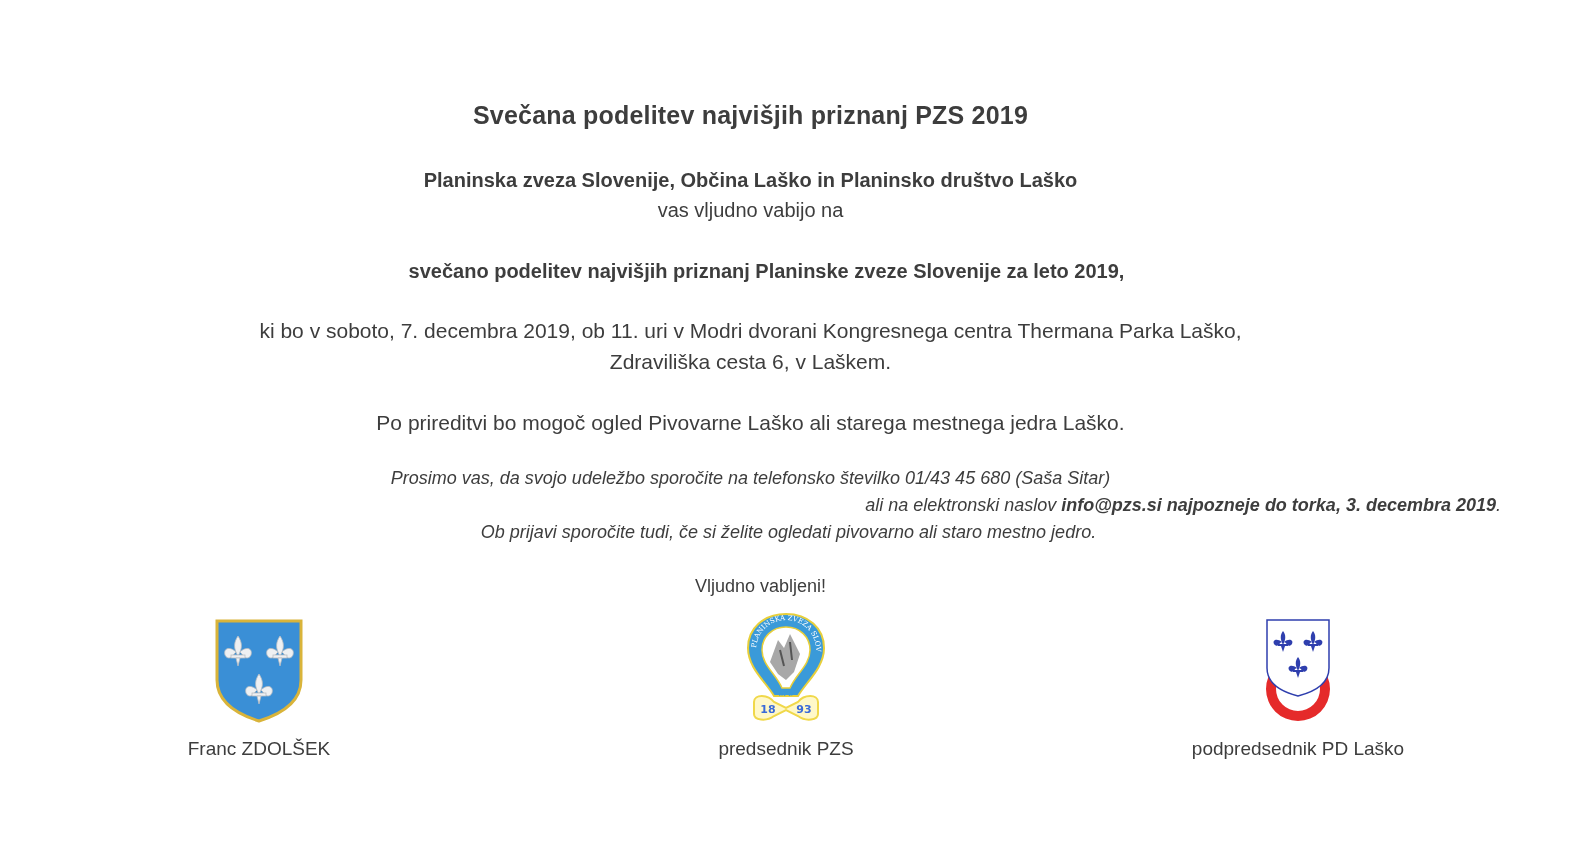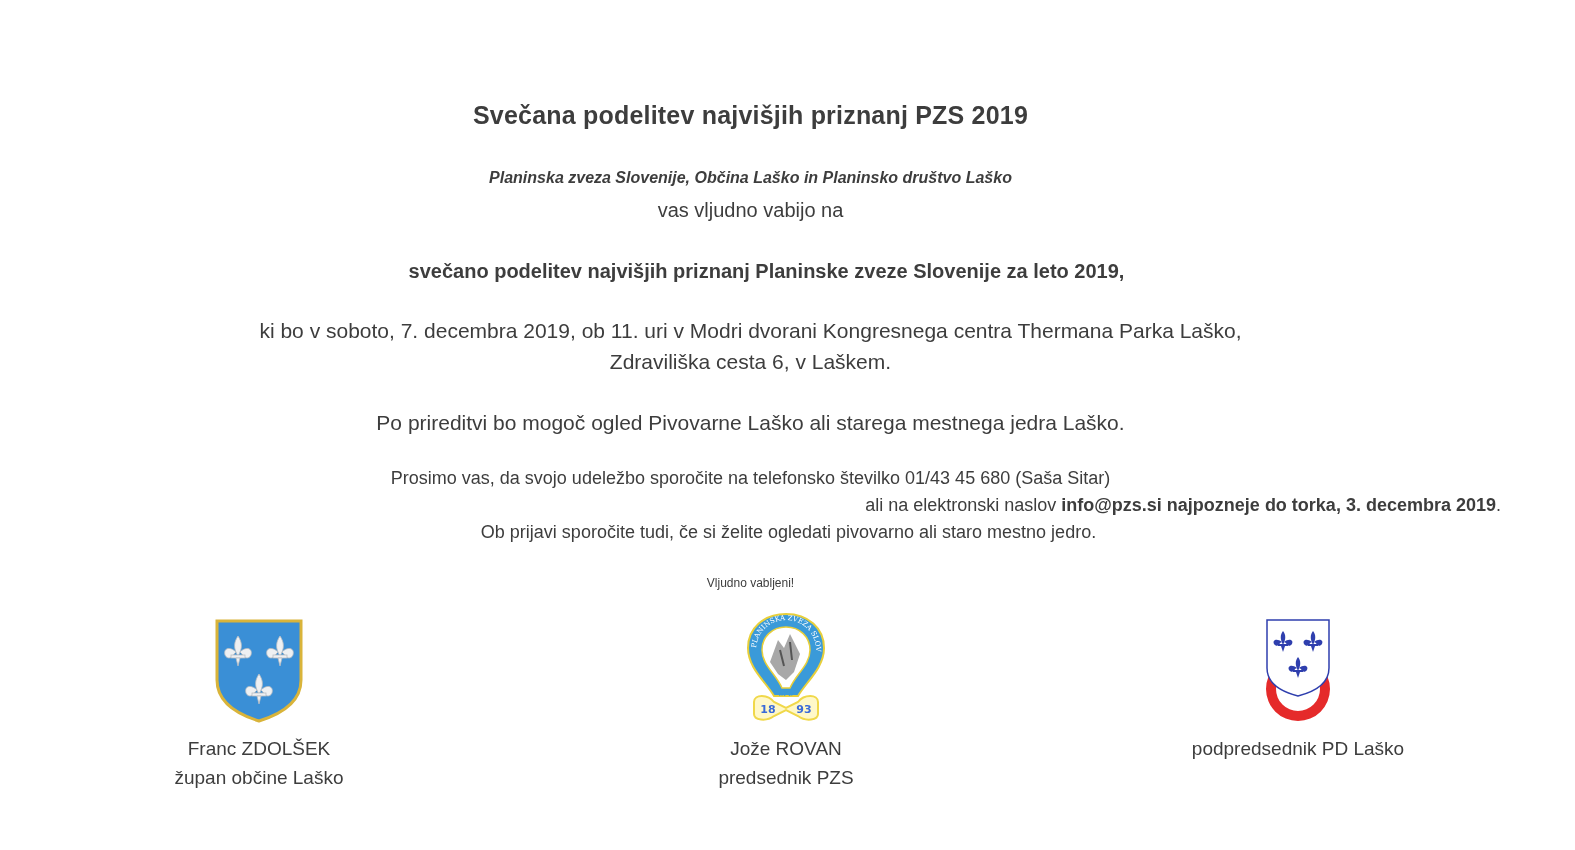--- a/index.html
+++ b/index.html
@@ -23,23 +23,22 @@
       white-space: nowrap;
     }
     .title {
       top: 101px;
       font-size: 25px;
       font-weight: bold;
       letter-spacing: 0.2px;
     }
     .org {
       top: 169px;
-      font-size: 16px;
-      font-weight: bold;
-      font-style: italic;
+      font-size: 20px;
+      font-weight: bold;
     }
     .invite {
       top: 199px;
       font-size: 20px;
     }
     .occasion {
       top: 260px;
       font-size: 20px;
       font-weight: bold;
       margin-left: 16px;
@@ -52,28 +51,30 @@
     .venue2 {
       top: 350px;
       font-size: 21px;
     }
     .visit {
       top: 411px;
       font-size: 21px;
     }
     .rsvp {
       font-size: 18px;
+      font-style: italic;
     }
     .rsvp1 { top: 468px; }
     .rsvp2 { top: 495px; text-align: right; }
     .rsvp3 { top: 522px; padding-left: 38px; }
     .rsvp b { font-weight: bold; }
     .greeting {
       top: 576px;
-      font-size: 12px;
+      font-size: 18px;
+      padding-left: 10px;
     }
     .signer {
       position: absolute;
       text-align: center;
       width: 300px;
       font-size: 19px;
       line-height: 29px;
     }
     .signer .logo {
       position: absolute;
@@ -142,41 +143,39 @@
             <path d="M-2 0 C-8 -6 -15 -4 -13 3 C-11 8 -5 6 -4 2 Z"></path>
             <path d="M2 0 C8 -6 15 -4 13 3 C11 8 5 6 4 2 Z"></path>
             <rect x="-7" y="3" width="14" height="3"></rect>
             <path d="M-2 6 L0 14 L2 6 Z"></path>
           </g>
         </g>
       </svg>
     </div>
     <div class="name-block">
       <div>Franc ZDOLŠEK</div>
-      <div>župan občine Laško</div>
     </div>
   </div>
 
   <div class="signer s2">
     <div class="logo" style="top:4px;">
       <svg width="84" height="114" viewBox="0 0 84 114">
         <path d="M42 4 C64 4 80 18 80 38 C80 58 62 72 54 86 L30 86 C22 72 4 58 4 38 C4 18 20 4 42 4 Z" fill="#3a9ad9" stroke="#e8cf3a" stroke-width="2"></path>
         <path d="M42 17 C56 17 66 27 66 40 C66 55 52 64 46 78 L38 78 C32 64 18 55 18 40 C18 27 28 17 42 17 Z" fill="#ffffff" stroke="#e8cf3a" stroke-width="1.5"></path>
         <path d="M26 52 L34 30 L40 38 L46 24 L56 44 L50 62 L42 70 L34 64 Z" fill="#a8a8a8"></path>
         <path d="M36 40 L40 56 M46 32 L48 50" stroke="#555" stroke-width="2"></path>
         <text x="42" y="86" text-anchor="middle" font-size="7" fill="#3a9ad9" font-family="DejaVu Serif, serif">SPD</text>
         <path d="M10 92 C10 84 24 84 30 92 L42 98 L54 92 C60 84 74 84 74 92 L74 104 C74 110 62 112 54 106 L42 100 L30 106 C22 112 10 110 10 104 Z" fill="#fff8c8" stroke="#f0d84a" stroke-width="2"></path>
         <text x="24" y="103" text-anchor="middle" font-size="11" font-weight="bold" fill="#3a6ad9" font-family="DejaVu Sans, sans-serif">18</text>
         <text x="60" y="103" text-anchor="middle" font-size="11" font-weight="bold" fill="#3a6ad9" font-family="DejaVu Sans, sans-serif">93</text>
         <path id="arc" d="M12 40 A30 30 0 0 1 72 40" fill="none"></path>
         <text font-size="7" fill="#ffffff" font-family="DejaVu Serif, serif"><textPath href="#arc" startOffset="2">PLANINSKA ZVEZA SLOVENIJE</textPath></text>
       </svg>
     </div>
     <div class="name-block">
-      <div>Jože ROVAN</div>
       <div>predsednik PZS</div>
     </div>
   </div>
 
   <div class="signer s3">
     <div class="logo" style="top:12px;">
       <svg width="70" height="106" viewBox="0 0 70 106">
         <path d="M35 52 m-32 0 a32 32 0 1 0 64 0 a32 32 0 1 0 -64 0 M35 52 m-22 0 a22 22 0 1 1 44 0 a22 22 0 1 1 -44 0" fill="#e52a2a" fill-rule="evenodd" transform="translate(0,19)"></path>
         <path d="M4 2 H66 V50 Q66 70 35 78 Q4 70 4 50 Z" fill="#ffffff" stroke="#2f3fae" stroke-width="1.5"></path>
         <g fill="#2f3fae">

